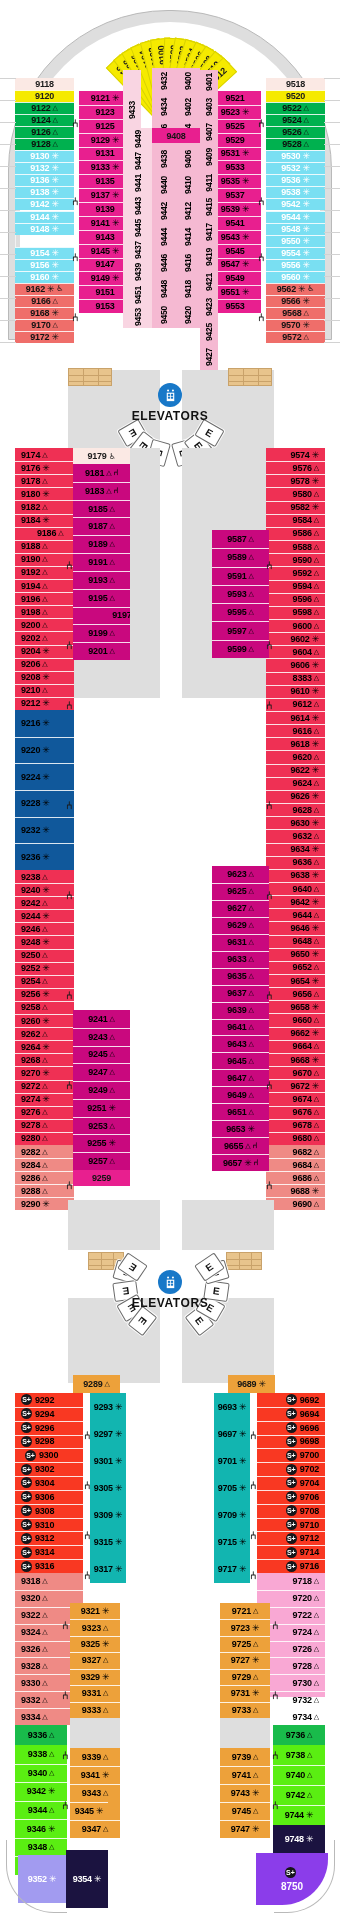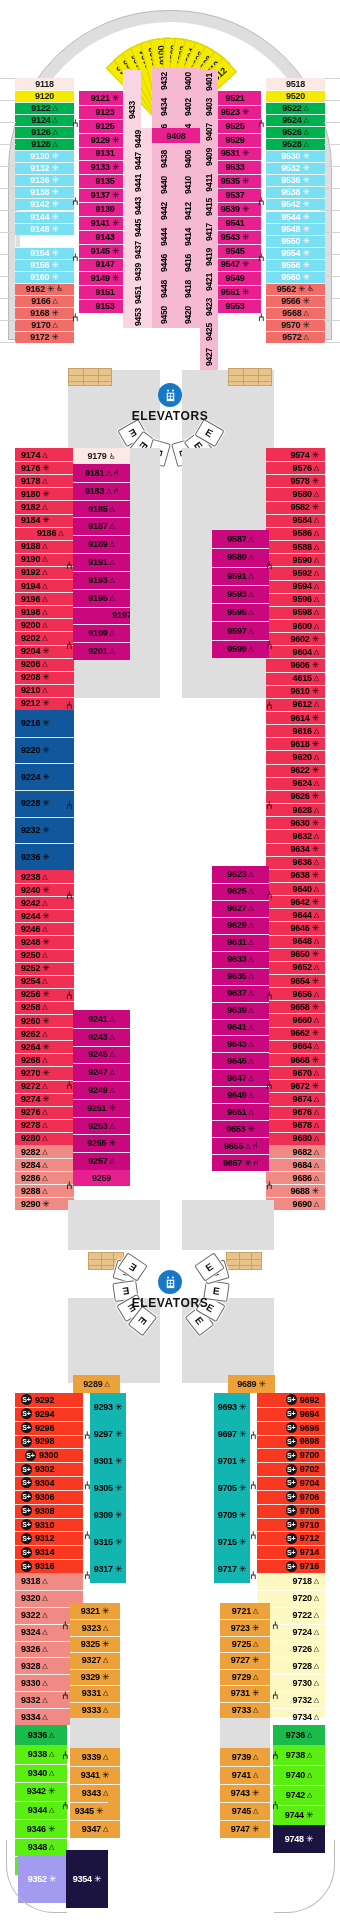--- a/index.html
+++ b/index.html
@@ -1341,21 +1341,21 @@
       <div class="cab" style="position: absolute; left: 0px; right: 0px; top: 210.415px; height: 13.1509px; font-size: 9px; justify-content: flex-end; padding-right: 6px;">
         <div class="sep" style="top: 0px;"></div>
         <div style="display: flex; align-items: center;">
           <span class="num">9606</span>
           <span class="mk ast">✳</span>
         </div>
       </div>
       <div class="cab" style="position: absolute; left: 0px; right: 0px; top: 223.566px; height: 13.1509px; font-size: 9px; justify-content: flex-end; padding-right: 6px;">
         <div class="sep" style="top: 0px;"></div>
         <div style="display: flex; align-items: center;">
-          <span class="num">4615</span>
+          <span class="num">8383</span>
           <span class="mk tri">△</span>
         </div>
       </div>
       <div class="cab" style="position: absolute; left: 0px; right: 0px; top: 236.717px; height: 13.1509px; font-size: 9px; justify-content: flex-end; padding-right: 6px;">
         <div class="sep" style="top: 0px;"></div>
         <div style="display: flex; align-items: center;">
           <span class="num">9610</span>
           <span class="mk ast">✳</span>
         </div>
       </div>
@@ -2345,21 +2345,21 @@
         </div>
       </div>
       <div class="cab" style="position: absolute; left: 0px; right: 0px; top: 135.111px; height: 16.8889px; font-size: 9px; justify-content: flex-start; padding-left: 6px;">
         <div class="sep" style="top: 0px;"></div>
         <div style="display: flex; align-items: center;">
           <span class="num">9334</span>
           <span class="mk tri">△</span>
         </div>
       </div>
     </div>
-  <div class="blk" id="aftLSalStbd" style="left:257px;top:1573px;width:68px;height:144px;background:#fef9c3;">
+  <div class="blk" id="aftLSalStbd" style="left:257px;top:1573px;width:68px;height:124px;background:#f9a8d4;">
       <div class="cab" style="position: absolute; left: 0px; right: 0px; top: 0px; height: 16.8889px; font-size: 9px; justify-content: flex-end; padding-right: 6px;">
         <div style="display: flex; align-items: center;">
           <span class="num">9718</span>
           <span class="mk tri">△</span>
         </div>
       </div>
       <div class="cab" style="position: absolute; left: 0px; right: 0px; top: 16.8889px; height: 16.8889px; font-size: 9px; justify-content: flex-end; padding-right: 6px;">
         <div class="sep" style="top: 0px;"></div>
         <div style="display: flex; align-items: center;">
           <span class="num">9720</span>
@@ -2701,20 +2701,25 @@
       <span class="num">9352</span>
       <span class="mk ast">✳</span>
     </div>
   <div class="cab c-midnight" style="position:absolute;left:66px;top:1850px;width:42px;height:58px;font-size:9px;" id="c9354">
       <span class="num">9354</span>
       <span class="mk ast">✳</span>
     </div>
   <div class="cab c-midnight" style="position:absolute;left:273px;top:1825px;width:52px;height:28px;font-size:9px;" id="c9748">
       <span class="num">9748</span>
       <span class="mk ast">✳</span>
+    </div>
+  <div class="blk c-purple" id="c8750" style="left:256px;top:1853px;width:72px;height:52px;border-radius:0 0 46px 0;
+       display:flex;flex-direction:column;align-items:center;justify-content:center;color:#fff;font-weight:bold;font-size:10px;">
+      <span class="sp-badge">S+</span>
+      <span style="margin-top:3px;">8750</span>
     </div>
 
   <div style="position:absolute;left:6px;top:1840px;width:60px;height:72px;border:1px solid #b9b9b9;border-right:none;border-top:none;border-radius:0 0 0 48px;"></div>
   <div style="position:absolute;left:274px;top:1840px;width:60px;height:72px;border:1px solid #b9b9b9;border-left:none;border-top:none;border-radius:0 0 48px 0;"></div>
 
   <div class="grid-lines" id="gridPort" style="left:0px;top:78px;width:16px;height:265px;">
       <div style="position: absolute; left: 0px; right: 0px; top: 0px; height: 1px; background: rgb(210, 210, 210);"></div>
       <div style="position: absolute; left: 0px; right: 0px; top: 22px; height: 1px; background: rgb(210, 210, 210);"></div>
       <div style="position: absolute; left: 0px; right: 0px; top: 44px; height: 1px; background: rgb(210, 210, 210);"></div>
       <div style="position: absolute; left: 0px; right: 0px; top: 66px; height: 1px; background: rgb(210, 210, 210);"></div>

